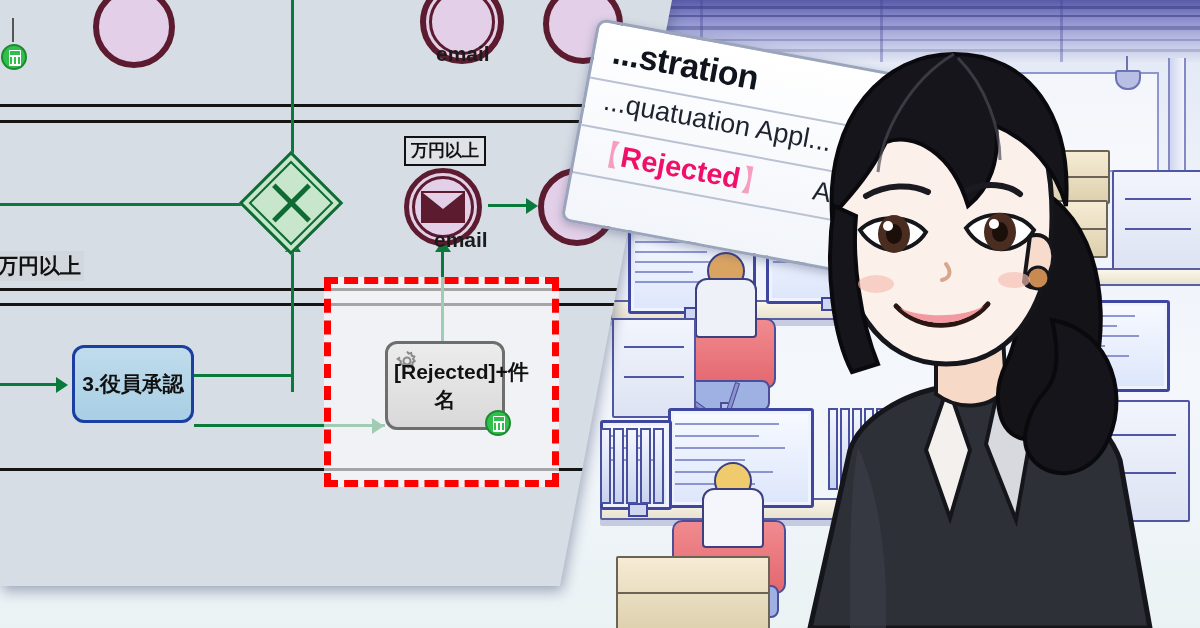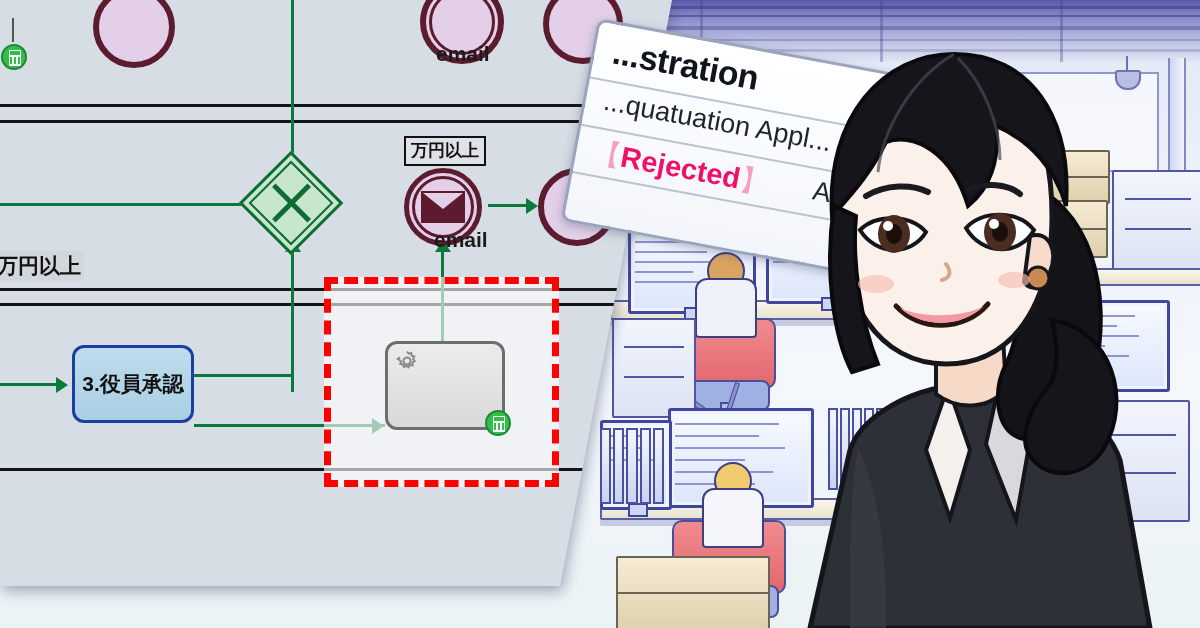--- a/index.html
+++ b/index.html
@@ -344,20 +344,21 @@
 
       <div class="task blue" style="left:72px;top:345px;width:122px;height:78px;">
         <div class="tlabel">3.役員承認</div>
       </div>
 
       <div class="task gray" style="left:385px;top:341px;width:120px;height:89px;">
         <svg class="gear" viewBox="0 0 24 24">
           <path fill="none" stroke="#8a8a8a" stroke-width="2" d="M12 8.5a3.5 3.5 0 1 0 0 7 3.5 3.5 0 0 0 0-7z"></path>
           <path fill="none" stroke="#8a8a8a" stroke-width="2" d="M12 2.5l1.6 2.2 2.6-.7.5 2.7 2.6.9-1.3 2.4 1.7 2.1-2.3 1.5.2 2.7-2.7-.2-1.5 2.3-2.1-1.7-2.4 1.3-.9-2.6-2.7-.5.7-2.6L2.8 10l2.2-1.6"></path>
         </svg>
+        <div class="tlabel">[Rejected]+件名</div>
         <div class="calcicon" style="right:-9px;bottom:-9px;">
             <span></span>
           </div>
       </div>
 
     </div>
   </div>
 
   <div class="doccard">
     <div class="dtitle">...stration</div>

